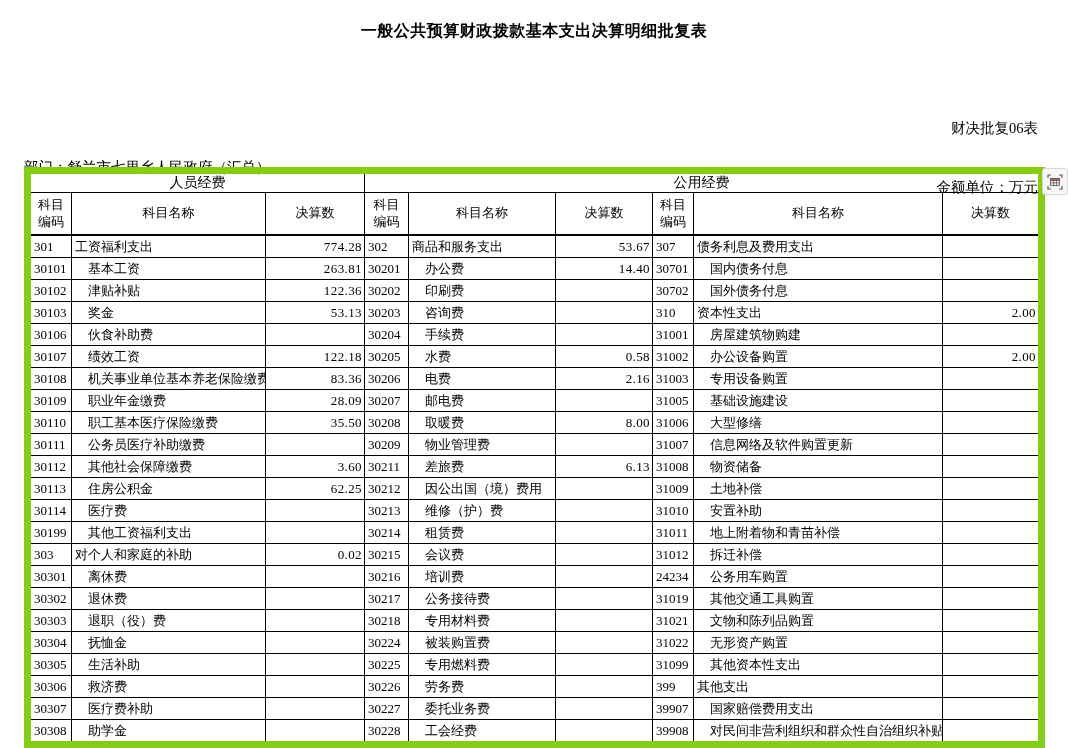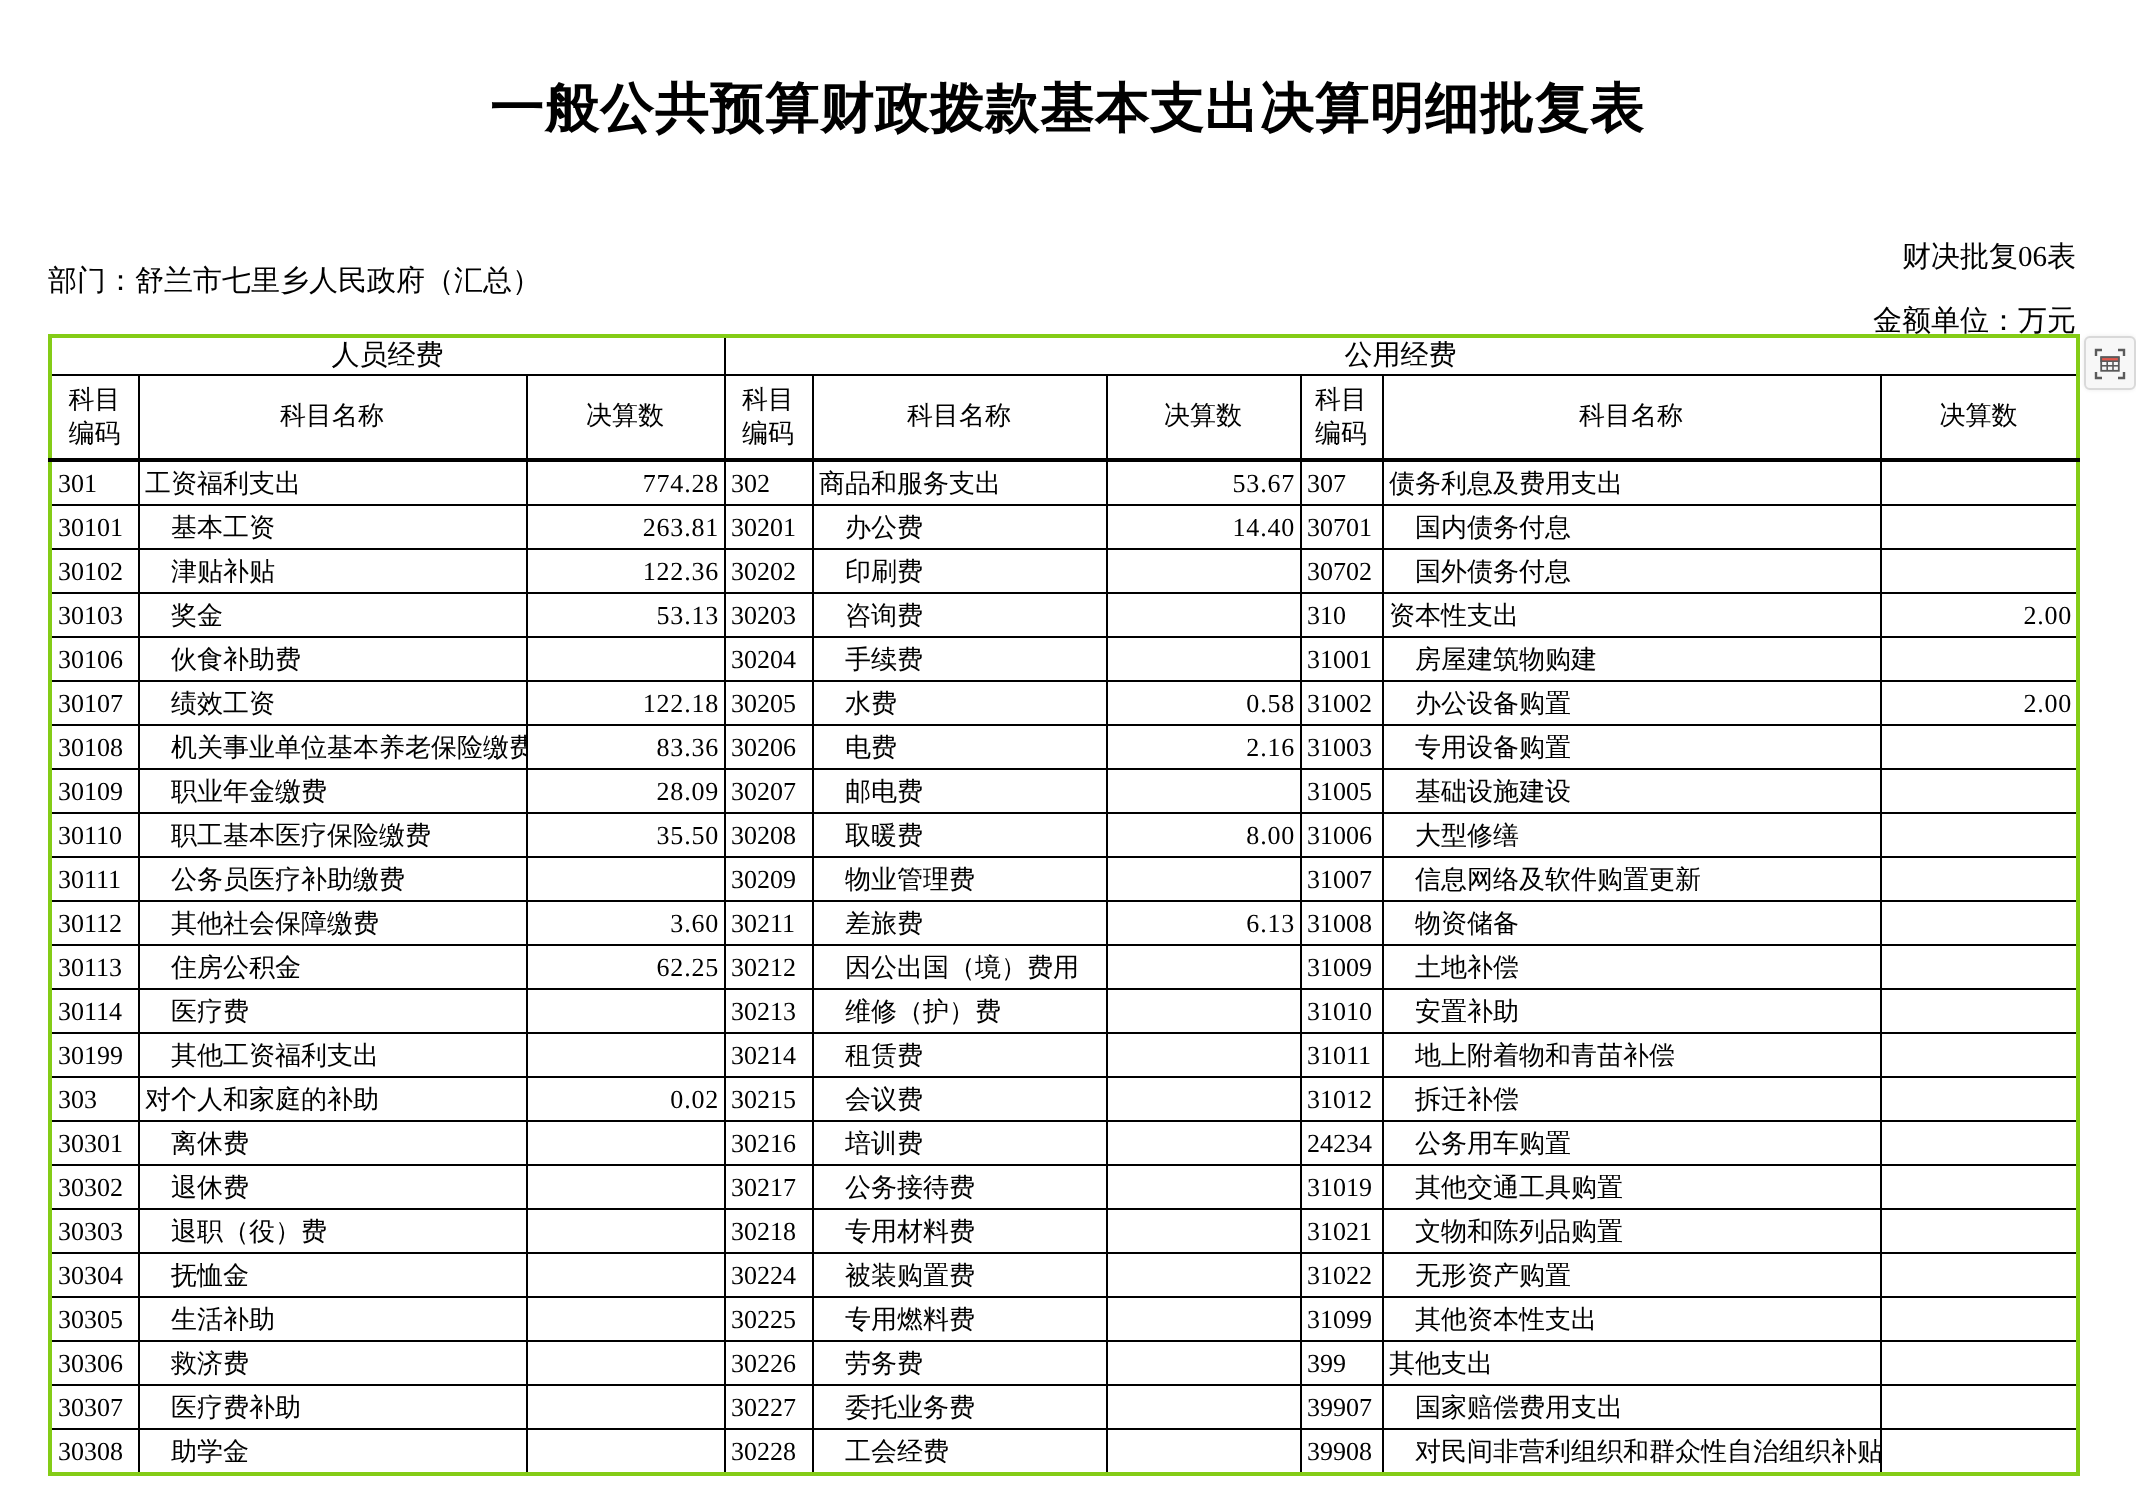--- a/index.html
+++ b/index.html
@@ -2,37 +2,37 @@
 <html><head>
 <meta charset="utf-8">
 <style>
   html,body{margin:0;padding:0;}
   body{
     width:1068px;height:748px;background:#ffffff;color:#000;
     font-family:"Liberation Serif","DejaVu Serif",serif;
     position:relative;overflow:hidden;
   }
   .page-title{
-    position:absolute;top:36px;left:0;width:100%;text-align:center;
+    position:absolute;top:21px;left:0;width:100%;text-align:center;
     font-family:"Liberation Sans","DejaVu Sans",sans-serif;
-    font-weight:700;font-size:27px;letter-spacing:0.5px;
+    font-weight:700;font-size:16px;letter-spacing:0.5px;
   }
   .meta-form-no{
     position:absolute;top:119px;left:24px;width:1014px;
     text-align:right;font-size:14.5px;
   }
   .meta-line{
-    position:absolute;top:131px;left:24px;width:1014px;font-size:14.5px;
+    position:absolute;top:158px;left:24px;width:1014px;font-size:14.5px;
   }
   .meta-line .dept{float:left;}
   .meta-line .unit{float:right;margin-top:20px;}
   .table-wrap{position:absolute;left:24px;top:167px;}
   table{
     border-collapse:collapse;table-layout:fixed;width:1014px;
-    border:2px solid #84cc16;
+    border:7px solid #84cc16;
   }
   th,td{
     border:1px solid #000;overflow:hidden;white-space:nowrap;
     font-weight:normal;padding:0;box-sizing:border-box;font-size:13px;
   }
   tr.group-header-row{height:19px;}
   tr.group-header-row th{font-size:14px;text-align:center;}
   tr.col-header-row{height:42px;}
   tr.col-header-row th{text-align:center;border-bottom:2px solid #000;line-height:1.35;}
   .th-code{white-space:pre-line;}

